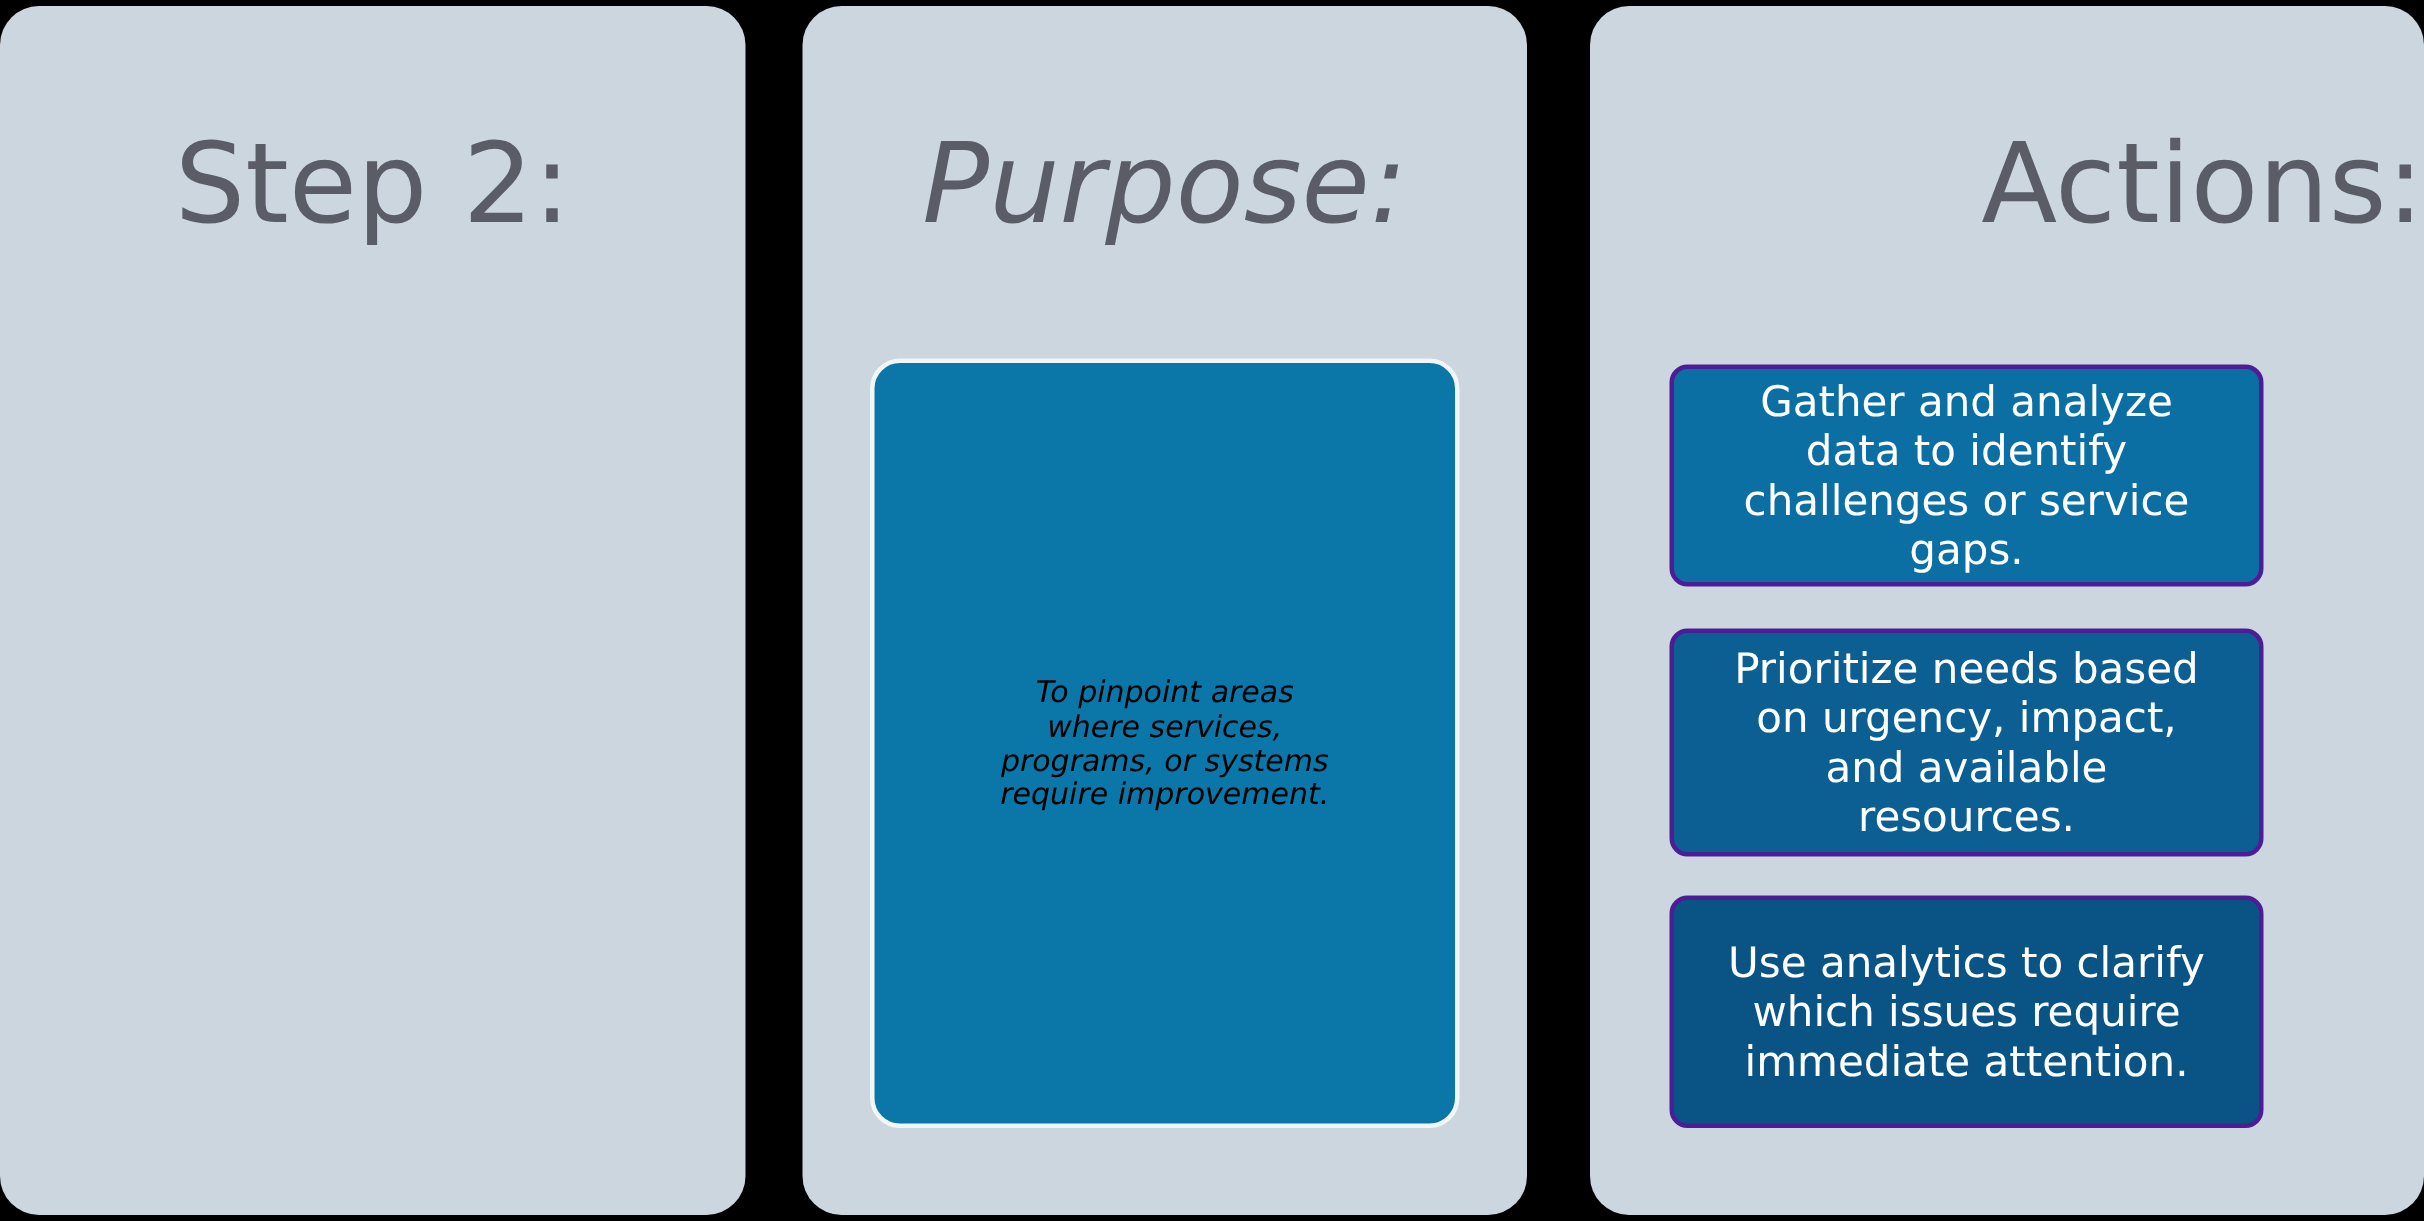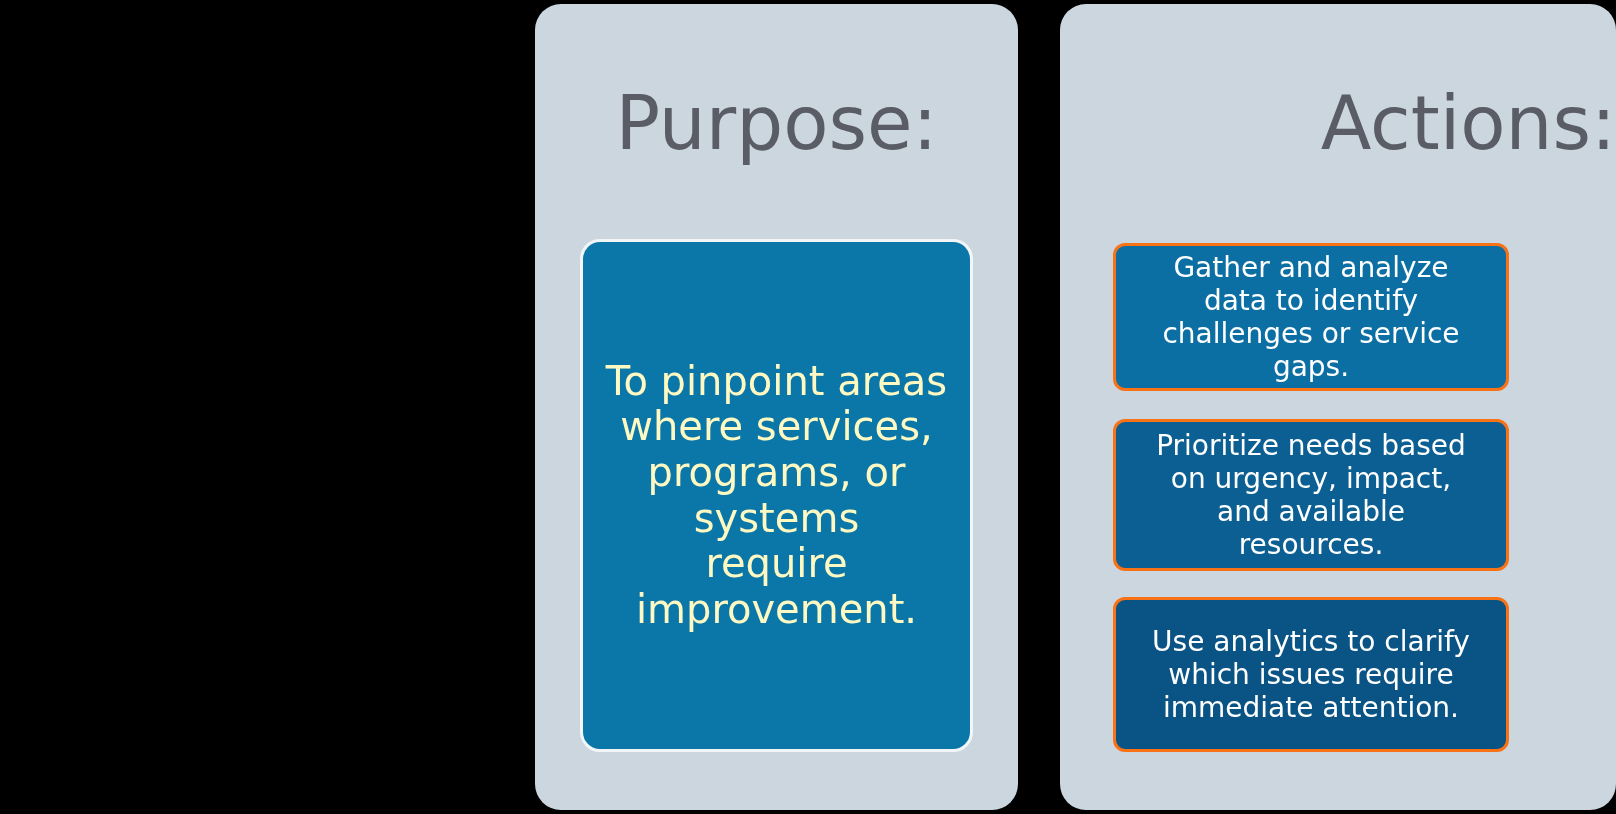--- a/index.html
+++ b/index.html
@@ -26,21 +26,21 @@
     position: absolute;
     top: 4px;
     height: 806px;
     background: #ccd6df;
     border-radius: 26px;
     box-sizing: border-box;
     overflow: hidden;
   }
 
   #col-step    { left: 0px;    width: 497px; }
-  #col-purpose { left: 535px;  width: 483px; }
+  #col-purpose { left: 535px;  width: 483px; font-style: italic; }
   #col-actions { left: 1060px; width: 556px; }
 
   .column-title {
     position: absolute;
     left: 0;
     right: 0;
     text-align: center;
     color: #5a5d66;
     font-size: 74px;
     font-weight: 400;
@@ -62,33 +62,33 @@
     background: #0b77a8;
     border: 3px solid #f2f6f8;
     border-radius: 20px;
     box-sizing: border-box;
     display: flex;
     align-items: center;
     justify-content: center;
     padding: 0 10px;
   }
   .purpose-card .card-text {
-    color: #fef9c3;
-    font-size: 40px;
+    color: #000000;
+    font-size: 20px;
     line-height: 1.14;
     text-align: center;
     white-space: pre-line;
   }
 
   
   .action-card {
     position: absolute;
     left: 53px;
     width: 396px;
-    border: 3px solid #f97316;
+    border: 3px solid #4c1d95;
     border-radius: 12px;
     box-sizing: border-box;
     display: flex;
     align-items: center;
     justify-content: center;
     padding: 6px 8px;
   }
   .action-card .card-text {
     color: #ffffff;
     font-size: 28px;
@@ -99,20 +99,23 @@
 
   #action-card-0 { top: 239px; height: 148px; background: #0b6fa4; }
   #action-card-1 { top: 415px; height: 152px; background: #0c5f92; }
   #action-card-2 { top: 593px; height: 155px; background: #0a5485; }
 </style>
 </head>
 <body>
 
 <div id="diagram">
 
+  <div class="column" id="col-step">
+    <div class="column-title">Step 2:</div>
+  </div>
 
   <div class="column" id="col-purpose">
     <div class="column-title">Purpose:</div>
     <div class="purpose-card">
       <div class="card-text">To pinpoint areas
 where services,
 programs, or systems
 require improvement.</div>
     </div>
   </div>

